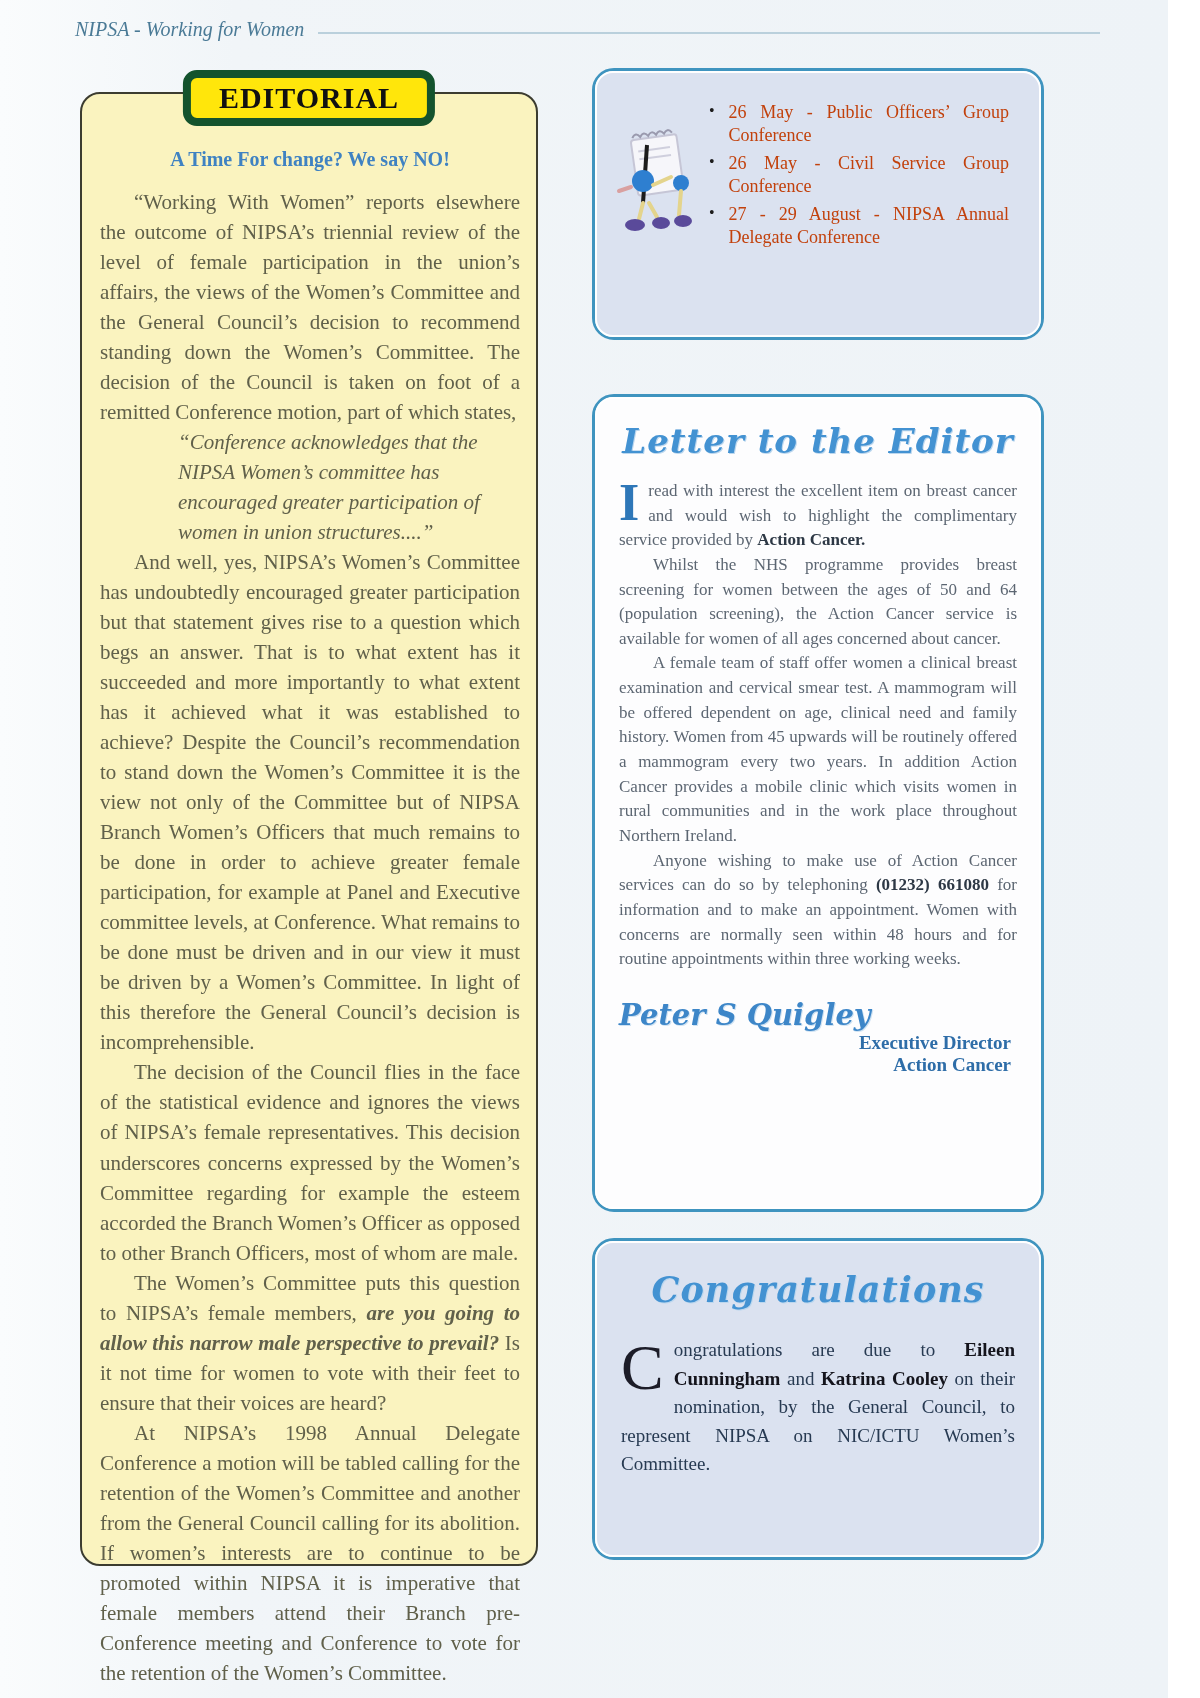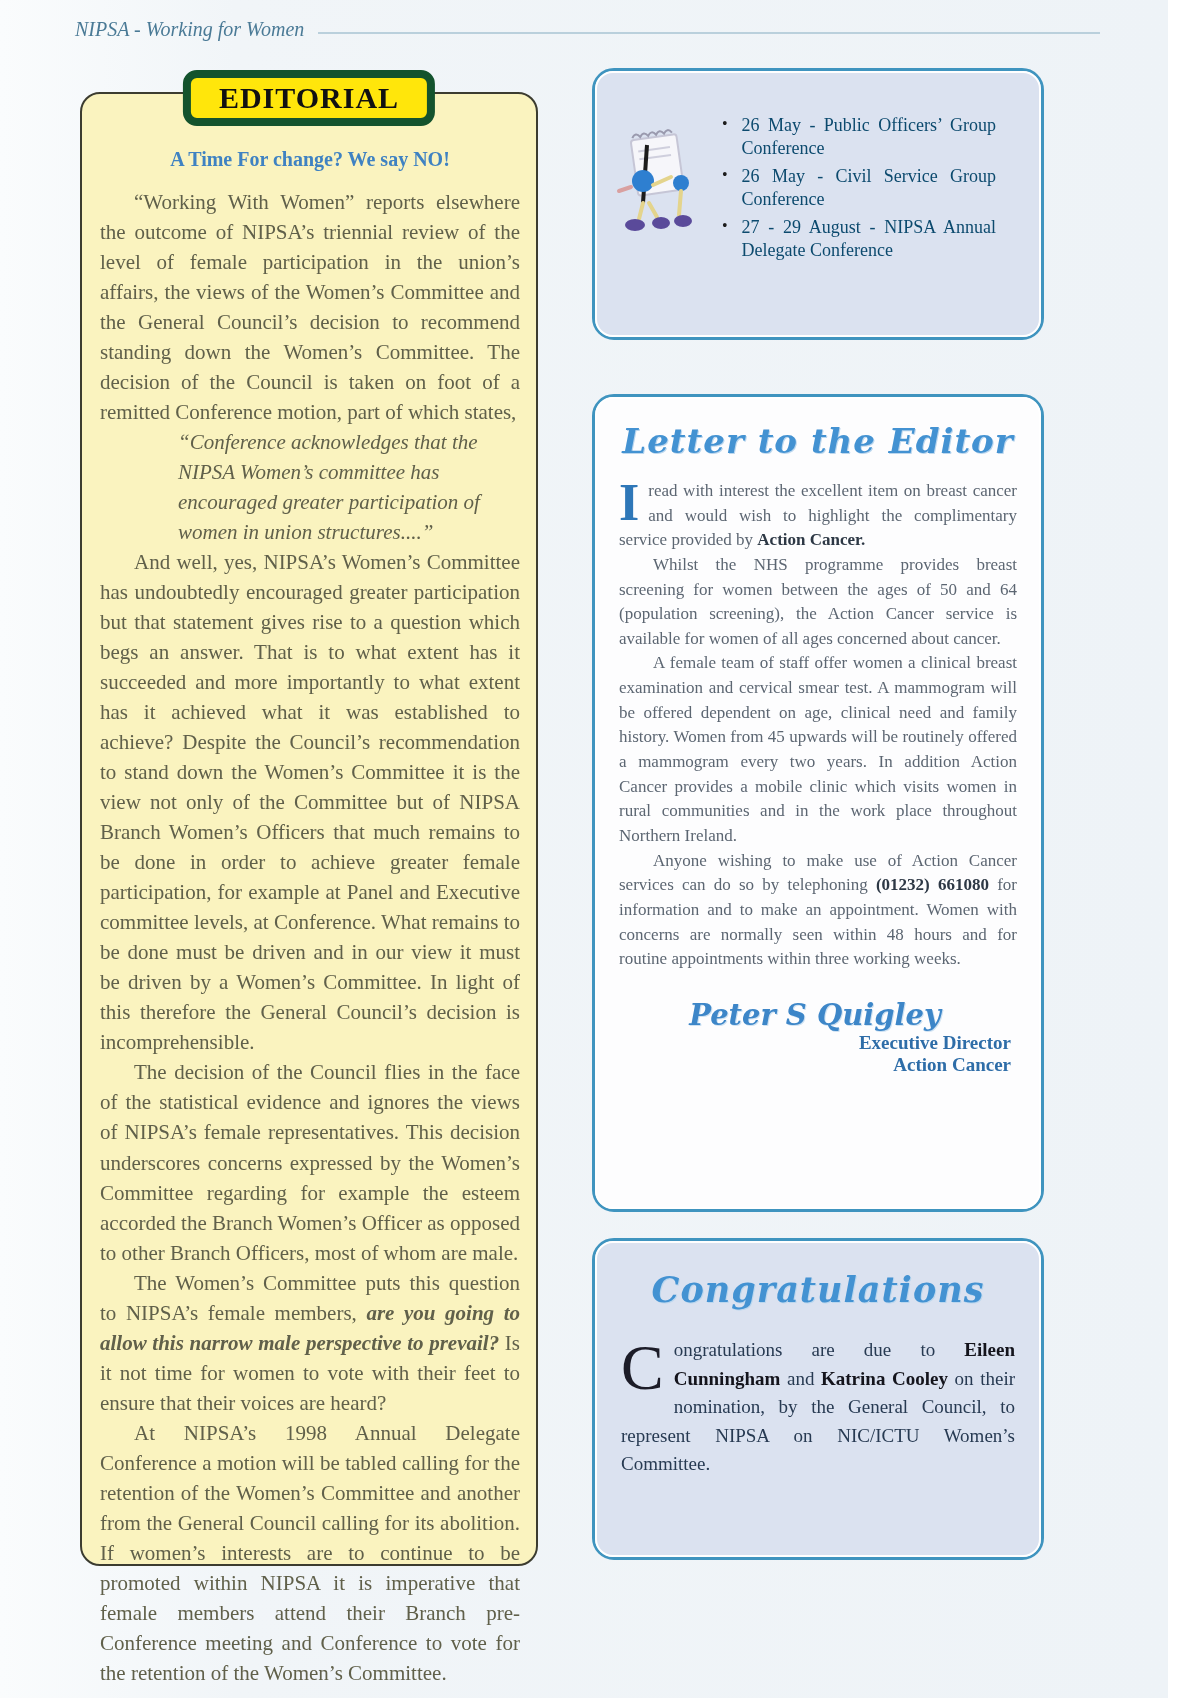--- a/index.html
+++ b/index.html
@@ -38,36 +38,36 @@
   .panel-inner{width:100%;height:100%;box-sizing:border-box;border:2px solid #fff;border-radius:18px;}
   .script-title{margin:0;text-align:center;font-family:"DejaVu Serif",serif;
     font-style:italic;font-weight:bold;color:#4392d2;letter-spacing:1px;
     text-shadow:1px 1px 0 #bcd7ee;}
 
   .diary{top:68px;height:272px;background:#dbe2f0;}
   .diary .panel-inner{padding:14px 16px 8px 12px;}
   .diary .script-title{font-size:33px;}
   .diary-body{display:flex;margin-top:14px;align-items:flex-start;}
   .clipart{flex:0 0 96px;margin-top:14px;}
-  .diary-list{flex:1;margin:13px;padding:0;list-style:none;
-    font-size:18px;line-height:1.3;color:#0c4a6e;}
+  .diary-list{flex:1;margin:0;padding:0;list-style:none;
+    font-size:18px;line-height:1.3;color:#c2410c;}
   .diary-list li{display:flex;margin-bottom:4px;}
   .diary-list li::before{content:"\2022";color:#1c1c1c;margin:0 14px 0 4px;font-size:16px;}
   .diary-list li span{flex:1;text-align:justify;padding-right:14px;}
 
   .letter{top:394px;height:818px;background:#fdfdfe;}
   .letter .panel-inner{padding:22px 22px 10px 22px;}
   .letter .script-title{font-size:34px;}
   .lt{margin:0;font-size:17px;line-height:1.45;color:#5c6672;text-align:justify;}
   .lt.first{margin-top:18px;}
   .lt strong{color:#2d3845;}
   .dropcap-i{float:left;font-size:52px;line-height:.82;font-weight:bold;
     color:#2e77b8;margin:3px 9px 0 0;}
   .lt.indent{text-indent:34px;}
-  .lt-sign{margin-top:26px;text-align:center;padding-right:6px;
+  .lt-sign{margin-top:26px;text-align:left;padding-right:6px;
     font-family:"DejaVu Serif",serif;font-style:italic;font-weight:bold;
     font-size:29px;color:#3d86c8;text-shadow:1px 1px 0 #cfe2f2;}
   .lt-role{text-align:right;padding-right:6px;font-weight:bold;font-size:19px;color:#2e6da8;}
 
   .congrats{top:1238px;height:322px;background:#dbe2f0;}
   .congrats .panel-inner{padding:26px 24px 10px 24px;}
   .congrats .script-title{font-size:35px;}
   .cg{margin:26px 0 0 0;font-size:19px;line-height:1.5;color:#273a52;text-align:justify;}
   .cg strong{color:#14141c;}
   .dropcap-c{float:left;font-size:64px;line-height:.8;color:#1c1c28;margin:6px 10px 0 0;}

